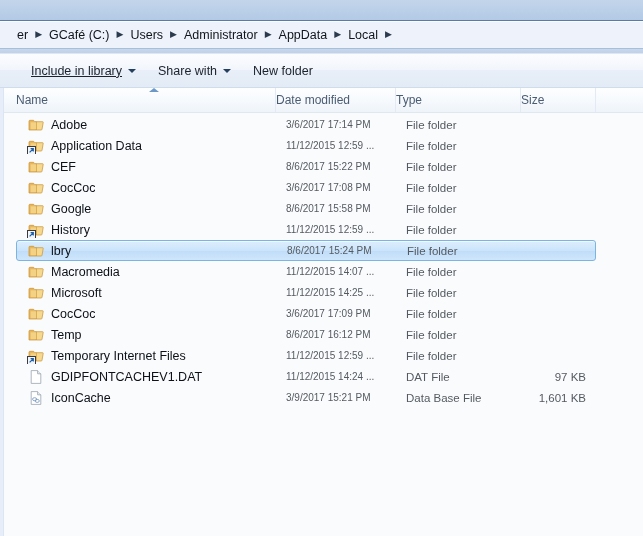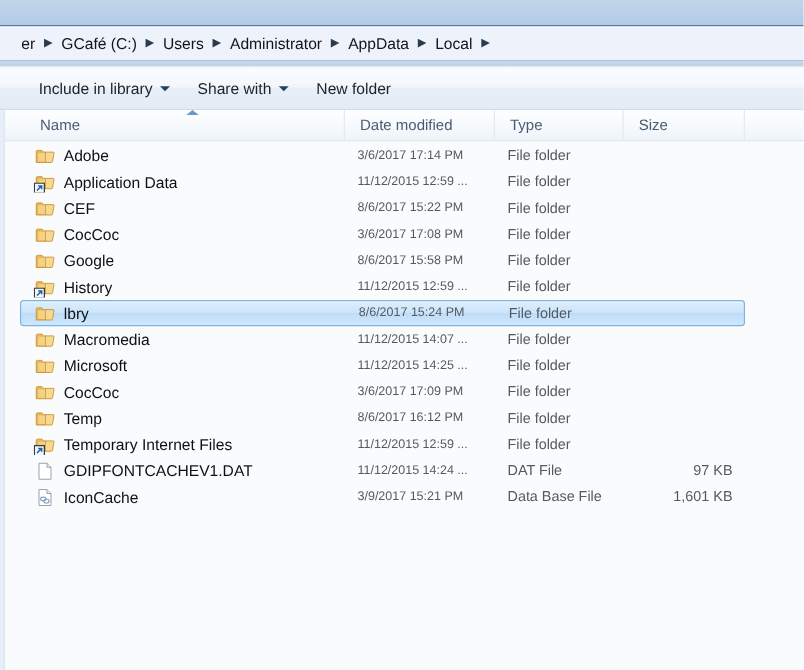--- a/index.html
+++ b/index.html
@@ -89,21 +89,21 @@
     align-items: center;
     gap: 6px;
     font-size: 12.5px;
     color: #1b222b;
     padding: 4px 9px;
     margin-left: 4px;
     border-radius: 2px;
     cursor: default;
     white-space: nowrap;
   }
-  .tb-item:first-child { margin-left: 22px; }
+  .tb-item:first-child { margin-left: 22px; text-decoration: underline; }
   .tb-caret {
     width: 0; height: 0;
     border-left: 4px solid transparent;
     border-right: 4px solid transparent;
     border-top: 4px solid #24405f;
     display: inline-block;
   }
 
   
   .nav-sliver {
@@ -124,28 +124,28 @@
     border-bottom: 1px solid #dfe7f0;
     box-sizing: border-box;
   }
   .col {
     position: absolute;
     top: 0;
     height: 24px;
     line-height: 24px;
     font-size: 12px;
     color: #4a5c73;
-    padding-left: 12px;
+    padding-left: 0;
     box-sizing: border-box;
     border-left: 1px solid #e3eaf3;
     cursor: default;
     overflow: hidden;
     white-space: nowrap;
   }
-  .col.first { border-left: none; padding-left: 28px; }
+  .col.first { border-left: none; padding-left: 12px; }
   .sort-caret {
     position: absolute;
     left: 145px; top: 0px;
     width: 0; height: 0;
     border-left: 5px solid transparent;
     border-right: 5px solid transparent;
     border-bottom: 4px solid #6b97c9;
   }
 
   
@@ -265,21 +265,21 @@
     <div class="col first" style="left:0px; width:271px;">
       <span>Name</span>
     </div>
     <div class="sort-caret"></div>
     <div class="col" style="left:271px; width:120px;">
       <span>Date modified</span>
     </div>
     <div class="col" style="left:391px; width:120px;">
       <span>Type</span>
     </div>
-    <div class="col" style="left:494px; width:80px;">
+    <div class="col" style="left:516px; width:80px;">
       <span>Size</span>
     </div>
     <div class="col" style="left:591px; width:48px;"></div>
   </div>
 
   <div class="filelist">
       <div class="row">
         <div class="cell-name">
           <span class="icon">
             <svg width="16" height="16" viewBox="0 0 16 16">

